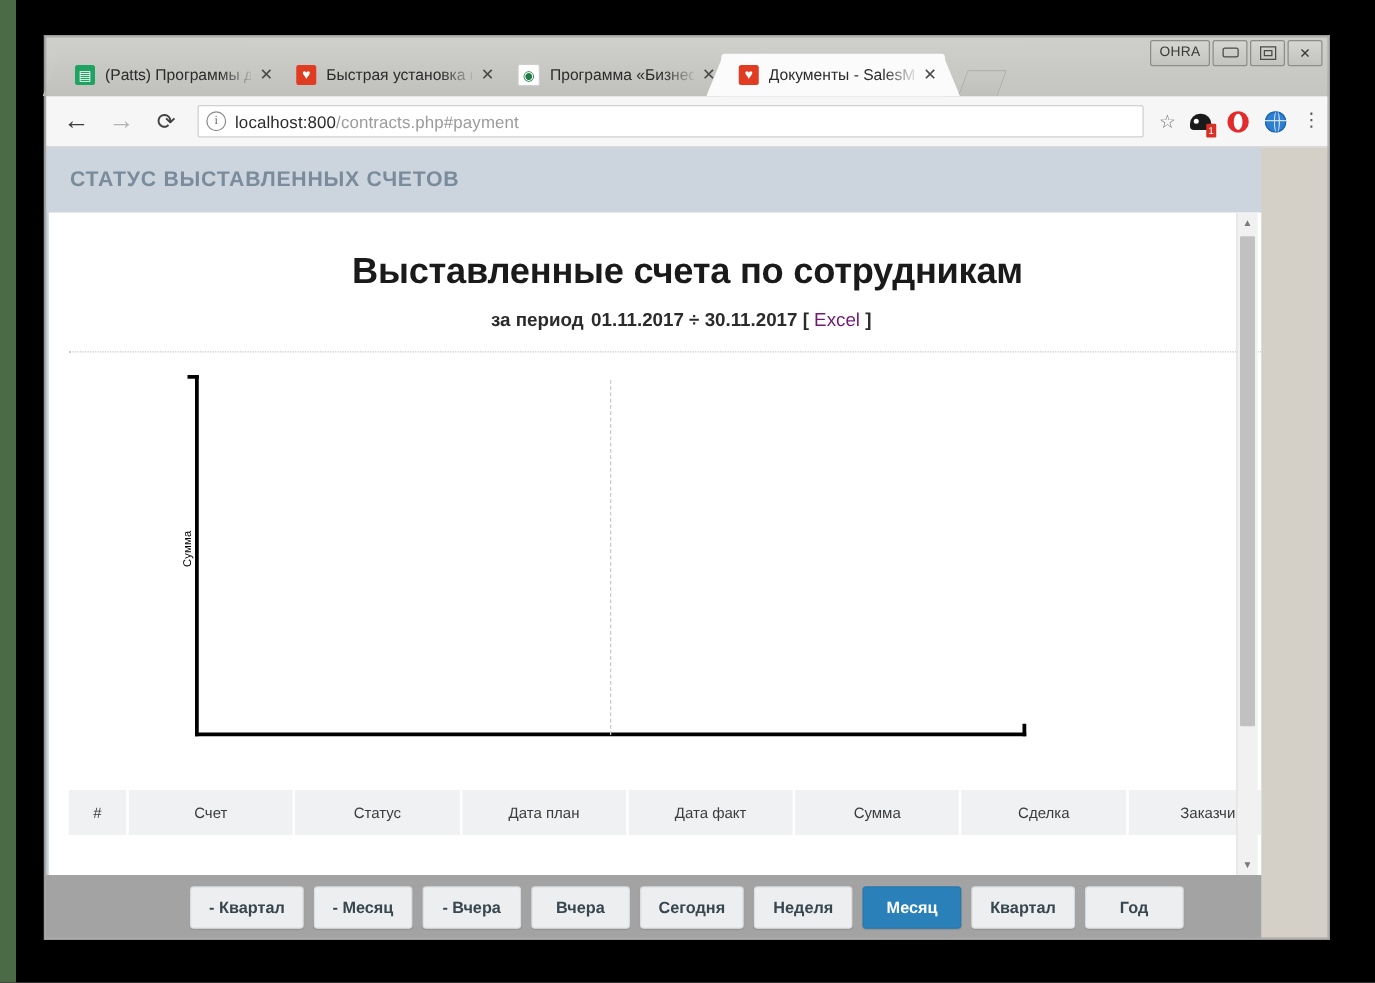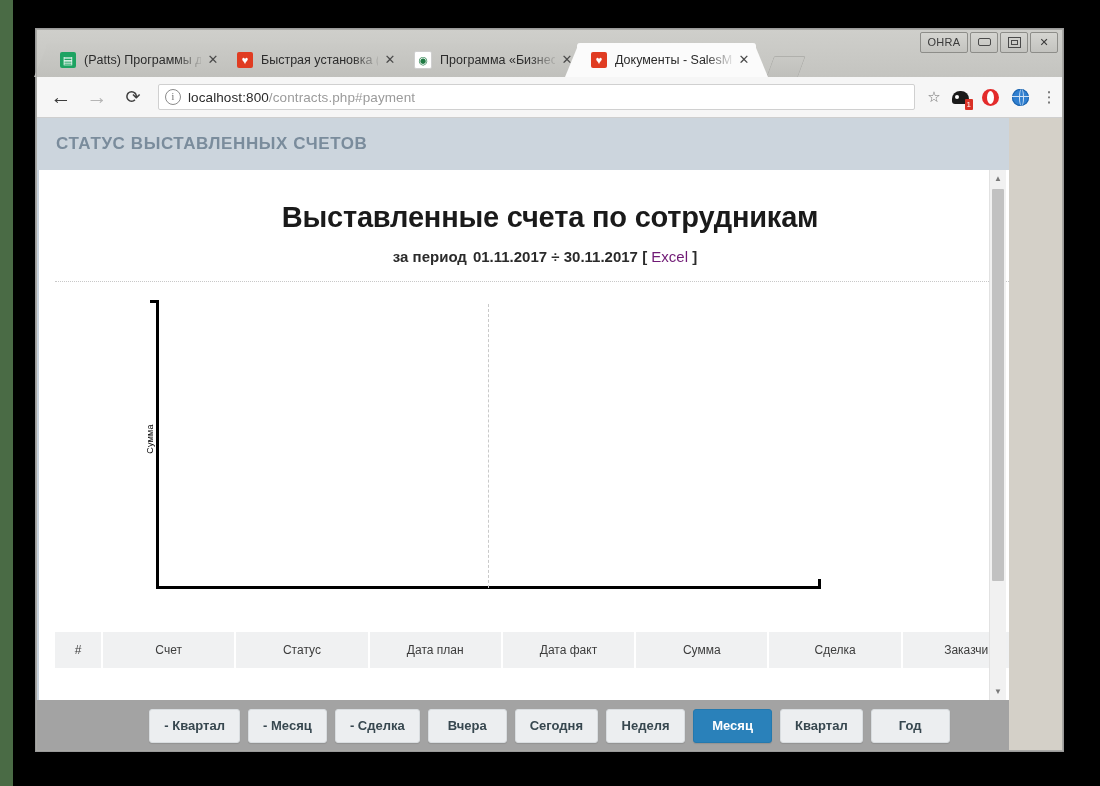--- a/index.html
+++ b/index.html
@@ -618,21 +618,21 @@
 
     <div class="page-scrollbar">
       <div class="sb-arrow">▲</div>
       <div class="sb-thumb"></div>
       <div class="sb-arrow down">▼</div>
     </div>
 
     <div class="bottom-bar">
       <div class="range-btn">- Квартал</div>
       <div class="range-btn">- Месяц</div>
-      <div class="range-btn">- Сделка</div>
+      <div class="range-btn">- Вчера</div>
       <div class="range-btn">Вчера</div>
       <div class="range-btn">Сегодня</div>
       <div class="range-btn">Неделя</div>
       <div class="range-btn active">Месяц</div>
       <div class="range-btn">Квартал</div>
       <div class="range-btn">Год</div>
     </div>
 
   </div>
 </div>

